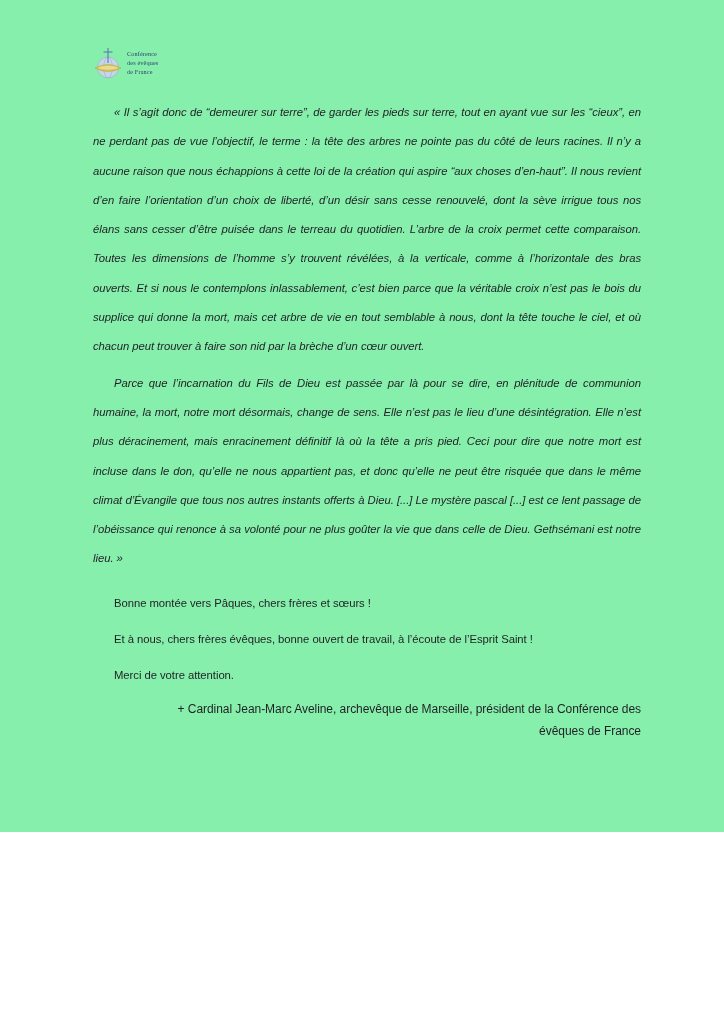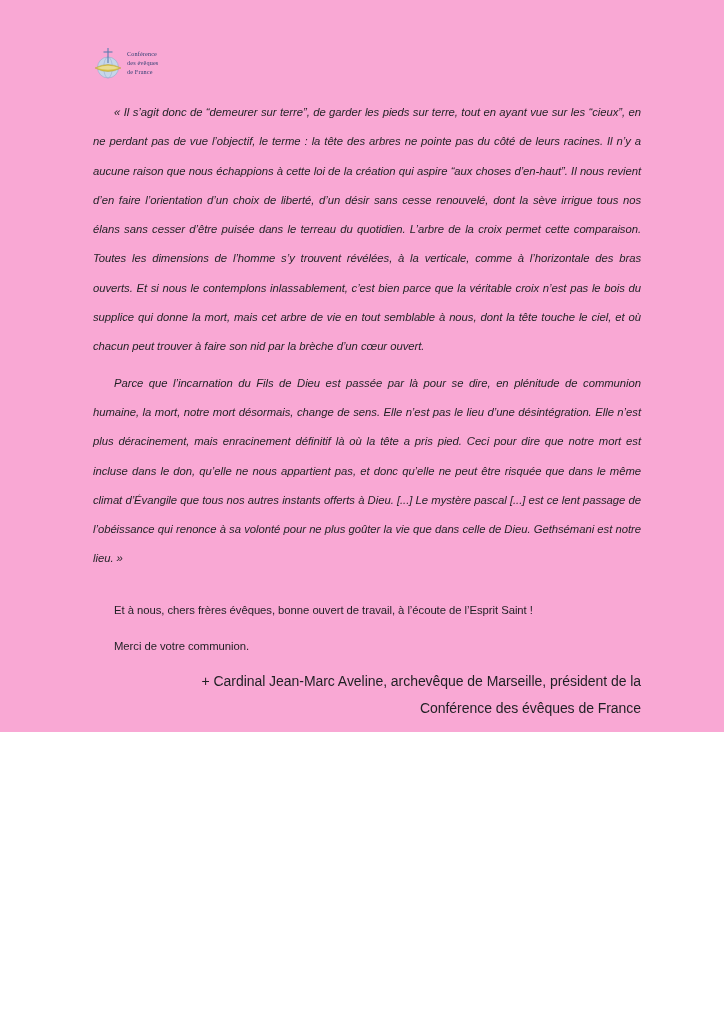--- a/index.html
+++ b/index.html
@@ -6,22 +6,22 @@
     margin: 0;
     padding: 0;
     background: #ffffff;
   }
   body {
     font-family: "Liberation Sans", sans-serif;
   }
   .page {
     position: relative;
     width: 724px;
-    height: 732px;
-    background: #f9a8d4;
+    height: 832px;
+    background: #86efac;
     overflow: hidden;
     box-sizing: border-box;
   }
 
   
   .logo-block {
     position: absolute;
     left: 93px;
     top: 46px;
     display: flex;
@@ -71,22 +71,22 @@
     text-align: left;
     text-indent: 21px;
   }
   .spacer-sm   { height: 7px; }
   .spacer-md   { height: 15px; }
 
   
   .signature {
     margin: 0;
     color: #1f2024;
-    font-size: 14px;
-    line-height: 27px;
+    font-size: 12px;
+    line-height: 22px;
     text-align: right;
     padding-left: 56px;
     letter-spacing: -0.05px;
   }
 
   
   .page-number {
     position: absolute;
     right: 84px;
     top: 960px;
@@ -126,28 +126,29 @@
   <div class="content">
 
     <p class="para italic">« Il s’agit donc de “demeurer sur terre”, de garder les pieds sur terre, tout en ayant vue sur les “cieux”, en ne perdant pas de vue l’objectif, le terme : la tête des arbres ne pointe pas du côté de leurs racines. Il n’y a aucune raison que nous échappions à cette loi de la création qui aspire “aux choses d’en-haut”. Il nous revient d’en faire l’orientation d’un choix de liberté, d’un désir sans cesse renouvelé, dont la sève irrigue tous nos élans sans cesser d’être puisée dans le terreau du quotidien. L’arbre de la croix permet cette comparaison. Toutes les dimensions de l’homme s’y trouvent révélées, à la verticale, comme à l’horizontale des bras ouverts. Et si nous le contemplons inlassablement, c’est bien parce que la véritable croix n’est pas le bois du supplice qui donne la mort, mais cet arbre de vie en tout semblable à nous, dont la tête touche le ciel, et où chacun peut trouver à faire son nid par la brèche d’un cœur ouvert.</p>
 
     <div class="spacer-sm"></div>
 
     <p class="para italic">Parce que l’incarnation du Fils de Dieu est passée par là pour se dire, en plénitude de communion humaine, la mort, notre mort désormais, change de sens. Elle n’est pas le lieu d’une désintégration. Elle n’est plus déracinement, mais enracinement définitif là où la tête a pris pied. Ceci pour dire que notre mort est incluse dans le don, qu’elle ne nous appartient pas, et donc qu’elle ne peut être risquée que dans le même climat d’Évangile que tous nos autres instants offerts à Dieu. [...] Le mystère pascal [...] est ce lent passage de l’obéissance qui renonce à sa volonté pour ne plus goûter la vie que dans celle de Dieu. Gethsémani est notre lieu. »</p>
 
     <div class="spacer-md"></div>
 
+    <p class="para plain">Bonne montée vers Pâques, chers frères et sœurs !</p>
 
     <div class="spacer-sm"></div>
 
     <p class="para plain">Et à nous, chers frères évêques, bonne ouvert de travail, à l’écoute de l’Esprit Saint !</p>
 
     <div class="spacer-sm"></div>
 
-    <p class="para plain">Merci de votre communion.</p>
+    <p class="para plain">Merci de votre attention.</p>
 
     <div class="spacer-sm"></div>
 
     <p class="signature">+ Cardinal Jean-Marc Aveline, archevêque de Marseille, président de la Conférence des évêques de France</p>
 
   </div>
 
   <div class="page-number">9</div>
 
 </div>

